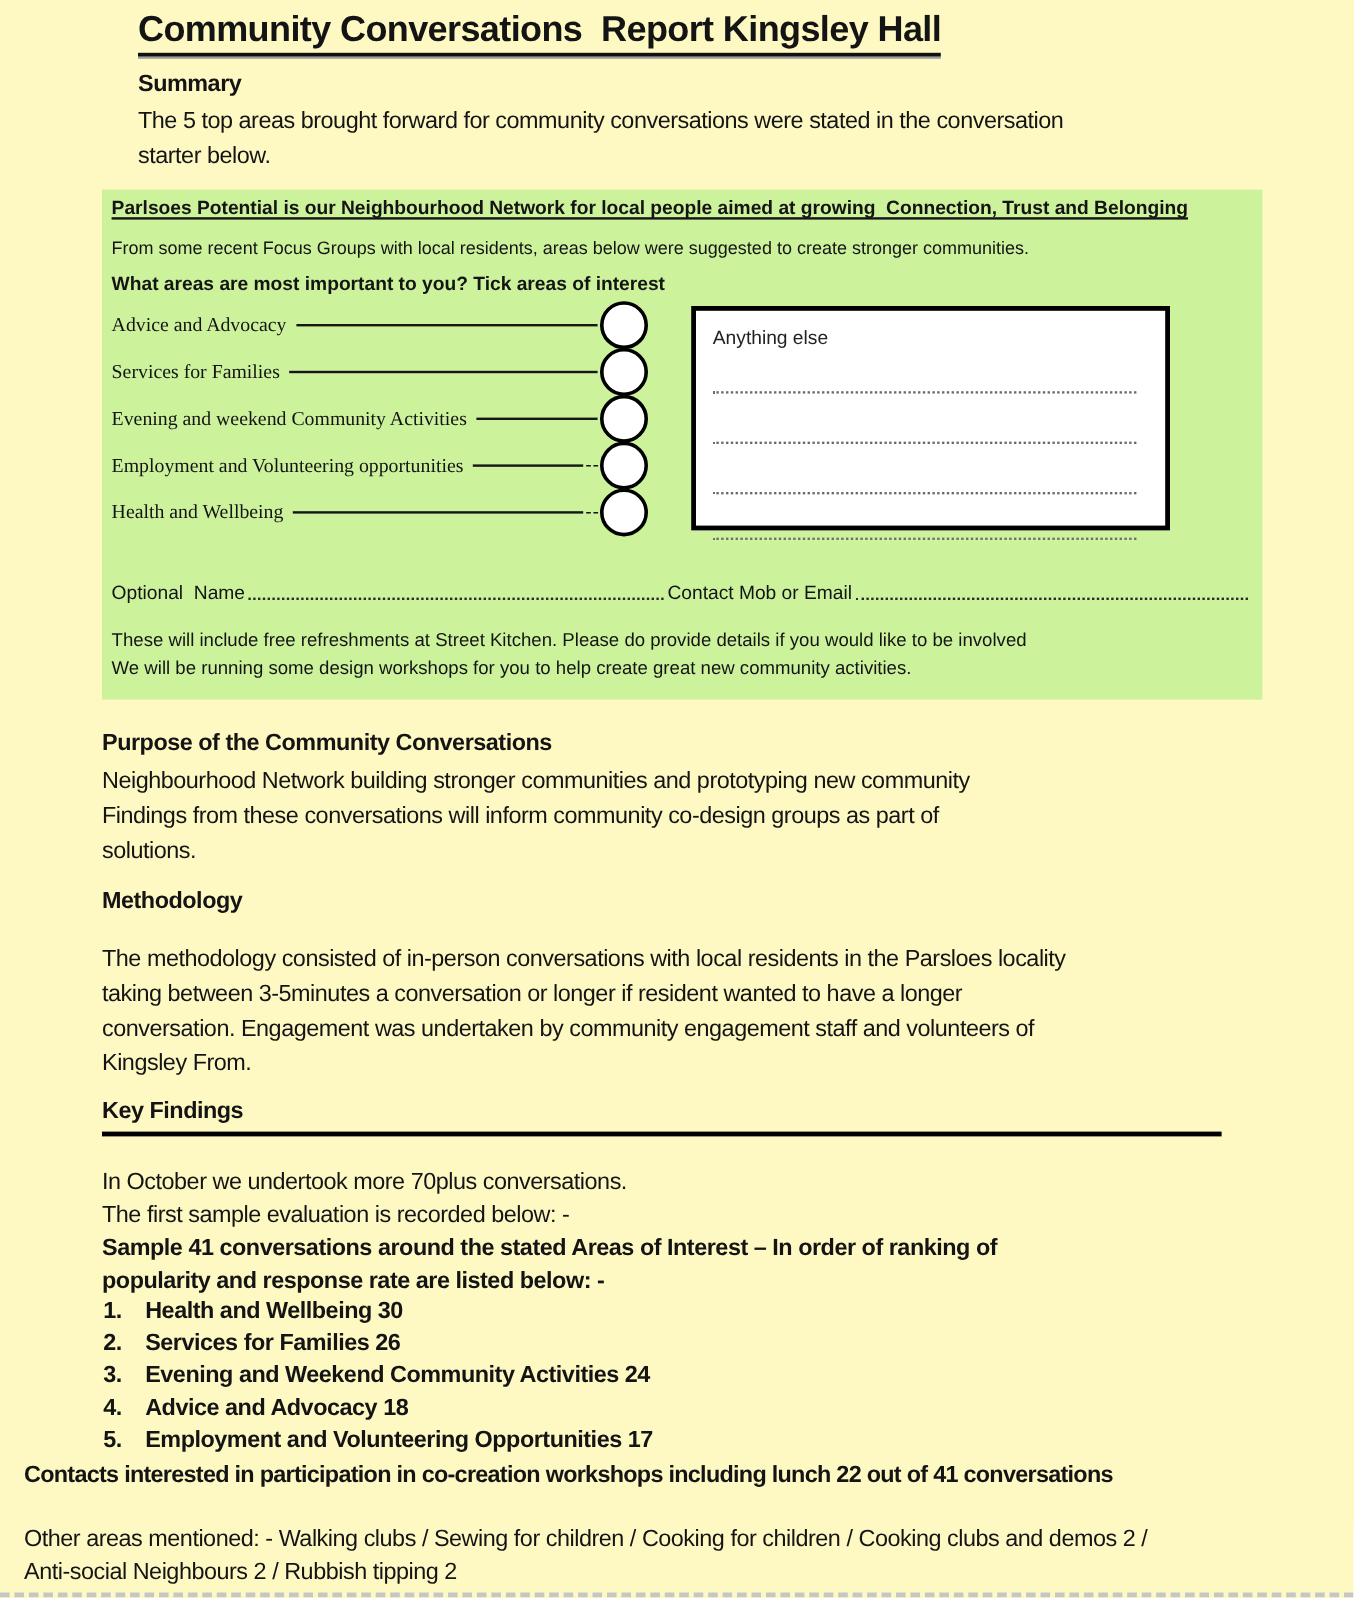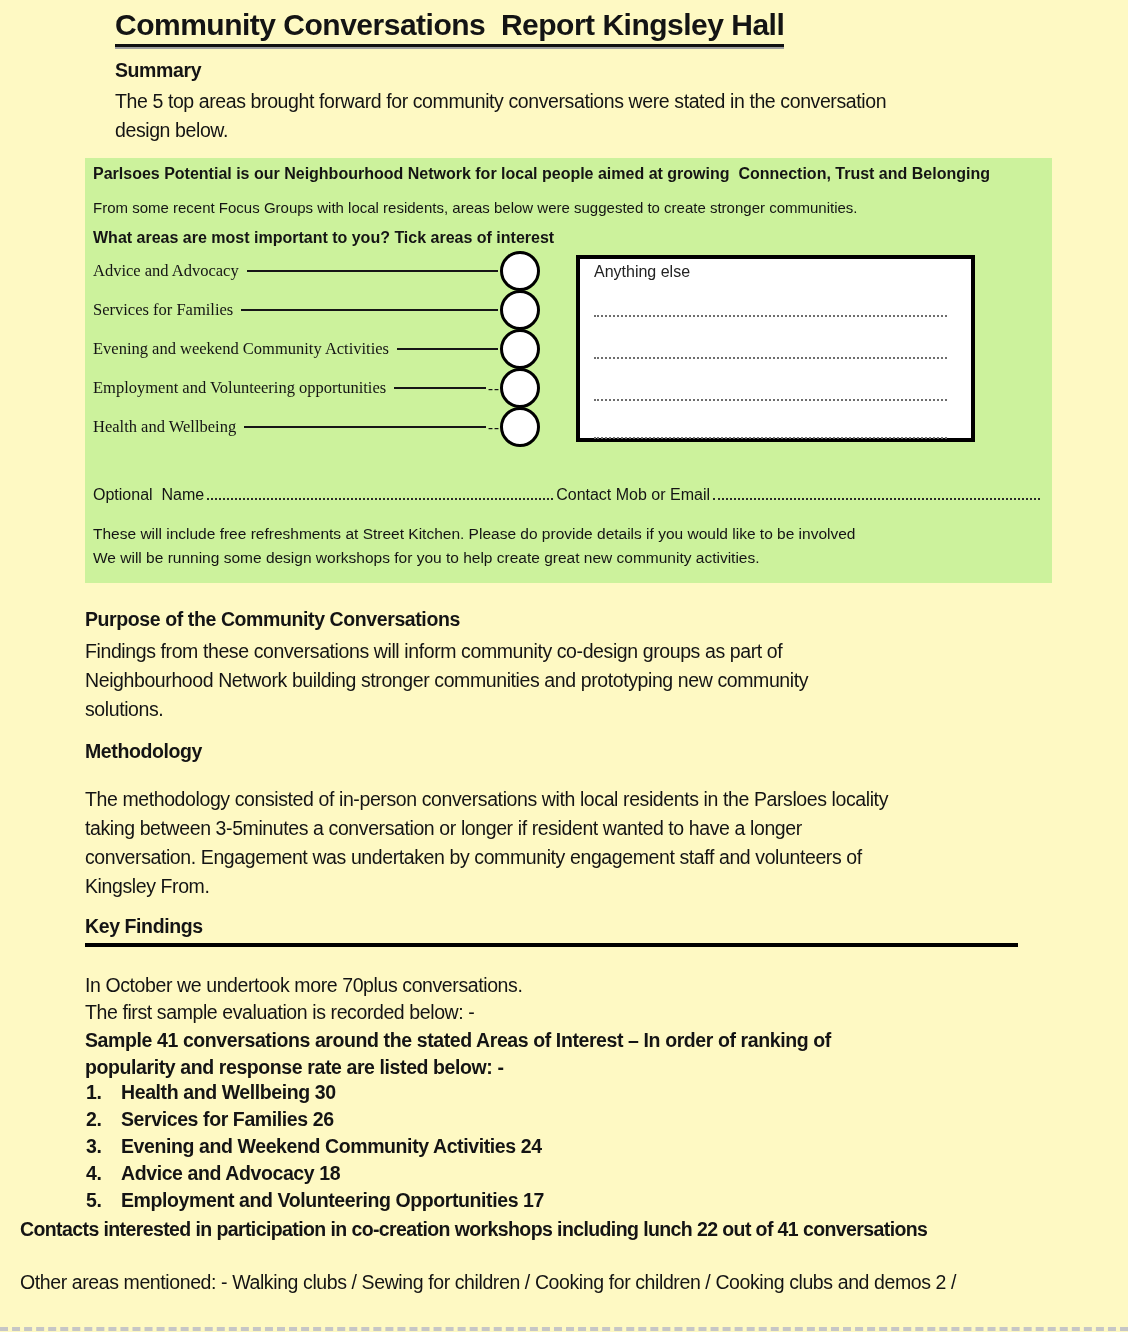--- a/index.html
+++ b/index.html
@@ -38,40 +38,41 @@
 
   
   .flyer{
     position:absolute;left:85px;top:158px;
     width:967px;height:425px;
     background:#ccf29c;
   }
   .f-heading{
     position:absolute;left:8px;top:7px;right:8px;
     font-size:16px;font-weight:700;
+    text-decoration:underline;
     text-underline-offset:3px;
     text-decoration-thickness:2px;
   }
   .f-intro{position:absolute;left:8px;top:41px;font-size:15px;}
   .f-question{position:absolute;left:8px;top:71px;font-size:16px;font-weight:700;}
   .f-areas{position:absolute;left:8px;top:93px;width:447px;}
   .tick-row{display:flex;align-items:center;height:39.2px;font-family:Liberation Serif, serif;}
   .area-label{font-size:16.5px;white-space:nowrap;padding-right:6px;}
   .leader{flex:1;height:0;border-top:2px solid #161616;margin:0 2px;}
   .leader-suffix{font-size:15px;font-weight:600;letter-spacing:1px;}
   .tick-circle{
     width:34px;height:34px;flex:none;
     border:3.5px solid #000;border-radius:50%;
     background:#fff;margin:-2px 0;
   }
   .anything-box{
     position:absolute;left:491px;top:97px;
     width:399px;height:187px;box-sizing:border-box;
     background:#fff;border:4px solid #000;
-    padding:4px 14px;
+    padding:15px 14px;
   }
   .anything-label{font-size:16px;color:#222;}
   .dotline{height:40px;border-bottom:2px dotted #6e6e6e;margin-right:10px;}
   .dotline.first{height:34px;}
   .dotline.last{height:36px;}
   .optional-row{
     position:absolute;left:8px;right:9px;top:328px;
     display:flex;align-items:flex-end;
     font-size:16px;font-weight:400;
   }
@@ -113,21 +114,21 @@
 
 <div class="doc">
 
   <div class="title">
     <span class="underlined prewrap">Community Conversations  Report Kingsley Hall</span>
   </div>
 
   <div class="h2 indent" style="top:59px">Summary</div>
   <div class="para indent" style="top:87px">
     <div>The 5 top areas brought forward for community conversations were stated in the conversation</div>
-    <div>design below.</div>
+    <div>starter below.</div>
   </div>
 
   <div class="flyer">
     <div class="f-heading prewrap">Parlsoes Potential is our Neighbourhood Network for local people aimed at growing  Connection, Trust and Belonging</div>
     <div class="f-intro">From some recent Focus Groups with local residents, areas below were suggested to create stronger communities.</div>
     <div class="f-question">What areas are most important to you? Tick areas of interest</div>
 
     <div class="f-areas">
       <div class="tick-row">
         <span class="area-label">Advice and Advocacy</span>
@@ -177,22 +178,22 @@
     </div>
 
     <div class="f-footer">
       <div>These will include free refreshments at Street Kitchen. Please do provide details if you would like to be involved</div>
       <div>We will be running some design workshops for you to help create great new community activities.</div>
     </div>
   </div>
 
   <div class="h2" style="top:608px">Purpose of the Community Conversations</div>
   <div class="para" style="top:637px">
+    <div>Neighbourhood Network building stronger communities and prototyping new community</div>
     <div>Findings from these conversations will inform community co-design groups as part of</div>
-    <div>Neighbourhood Network building stronger communities and prototyping new community</div>
     <div>solutions.</div>
   </div>
 
   <div class="h2" style="top:740px">Methodology</div>
   <div class="para" style="top:785px">
     <div>The methodology consisted of in-person conversations with local residents in the Parsloes locality</div>
     <div>taking between 3-5minutes a conversation or longer if resident wanted to have a longer</div>
     <div>conversation. Engagement was undertaken by community engagement staff and volunteers of</div>
     <div>Kingsley From.</div>
   </div>
@@ -229,16 +230,17 @@
     <div class="rank-row">
       <span class="rank-num">5.</span>
       <span class="rank-text">Employment and Volunteering Opportunities 17</span>
     </div>
   </div>
 
   <div class="contacts">Contacts interested in participation in co-creation workshops including lunch 22 out of 41 conversations</div>
 
   <div class="other-areas">
     <div>Other areas mentioned: - Walking clubs / Sewing for children / Cooking for children / Cooking clubs and demos 2 /</div>
+    <div>Anti-social Neighbours 2 / Rubbish tipping 2</div>
   </div>
 
   <div class="page-edge-dots"></div>
 </div>
 
 </body></html>

